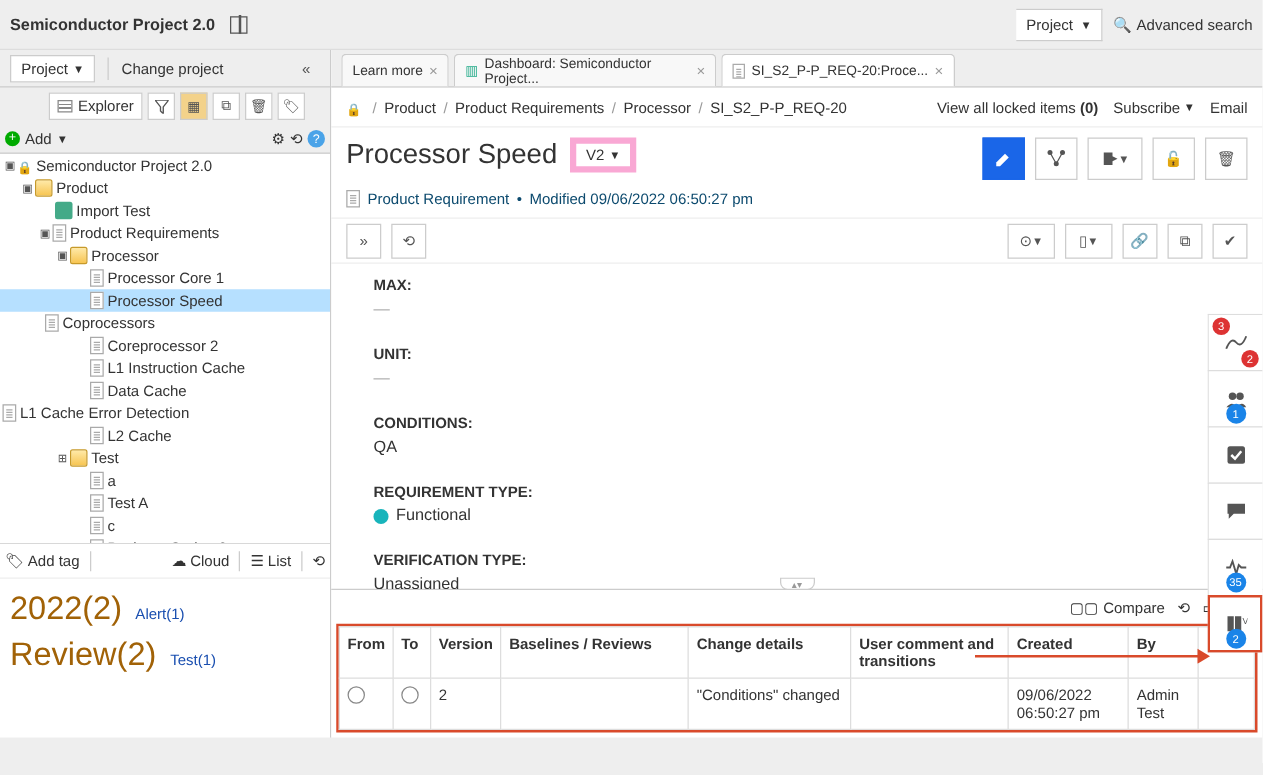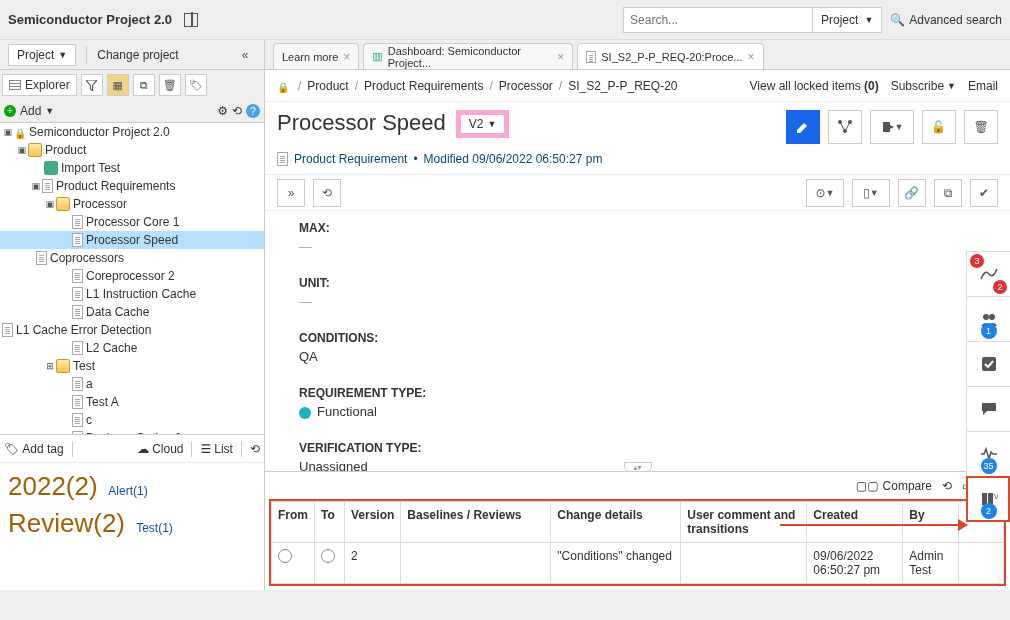--- a/index.html
+++ b/index.html
@@ -18,21 +18,21 @@
   
   .secondbar { height: 30px; display: flex; align-items: center; padding: 0 8px; border-bottom: 1px solid #ddd; }
   .proj-dd { background: #fff; border: 1px solid #ccc; padding: 3px 8px; font-size: 12px; display: flex; align-items: center; gap: 4px; }
   .pipe { width: 1px; height: 18px; background: #ccc; margin: 0 10px; }
   .collapse { margin-left: auto; width: 22px; height: 22px; display: flex; align-items: center; justify-content: center; cursor: pointer; font-size: 12px; color: #555; }
 
   .main { display: flex; height: 550px; }
 
   
   .sidebar { width: 265px; background: #eee; display: flex; flex-direction: column; border-right: 1px solid #ccc; }
-  .side-second { display: flex; align-items: center; height: 30px; padding: 0 2px; }
+  .side-second { display: flex; align-items: center; height: 30px; padding: 0 20px; justify-content: flex-end; }
   .explorer-lbl { display: flex; align-items: center; gap: 4px; padding: 3px 6px; border: 1px solid #ccc; background: #fff; }
   .side-icons { display: flex; gap: 4px; margin-left: 4px; }
   .side-icons .ico { width: 22px; height: 22px; border: 1px solid #ccc; display: flex; align-items: center; justify-content: center; font-size: 11px; color: #555; cursor: pointer; background: #fff; }
   .add-row { display: flex; align-items: center; padding: 4px 4px; }
   .add-btn { display: flex; align-items: center; gap: 4px; cursor: pointer; font-size: 12px; }
   .green-plus { width: 12px; height: 12px; background: #0a0; border-radius: 50%; color: #fff; display: flex; align-items: center; justify-content: center; font-size: 10px; line-height: 1; }
   .add-right { margin-left: auto; display: flex; gap: 4px; align-items: center; }
   .tree { flex: 0 0 auto; height: 312px; overflow-y: auto; background: #fff; font-size: 12px; border-top: 1px solid #ccc; }
   .tree-row { display: flex; align-items: center; height: 18px; padding: 0 2px; white-space: nowrap; cursor: pointer; }
   .tree-row.selected { background: #b6e0ff; }
@@ -107,21 +107,20 @@
   .caret { font-size: 9px; }
   .midhandle { position: absolute; bottom: 118px; left: 50%; transform: translateX(-50%); width: 28px; height: 10px; border: 1px solid #ccc; border-radius: 0 0 6px 6px; background: #fff; font-size: 8px; display: flex; align-items: center; justify-content: center; color: #999; }
 </style>
 </head>
 <body>
 
 <div class="topbar">
   <span class="title">Semiconductor Project 2.0</span>
   <span class="win-icon"></span>
   <div class="search">
-    <input type="text" placeholder="Search..." style="">
     <div class="dd">
       <span>Project</span>
         <span class="caret">▼</span>
     </div>
     <div class="adv">
       <span>🔍</span>
       <span>Advanced search</span>
     </div>
   </div>
 </div>

